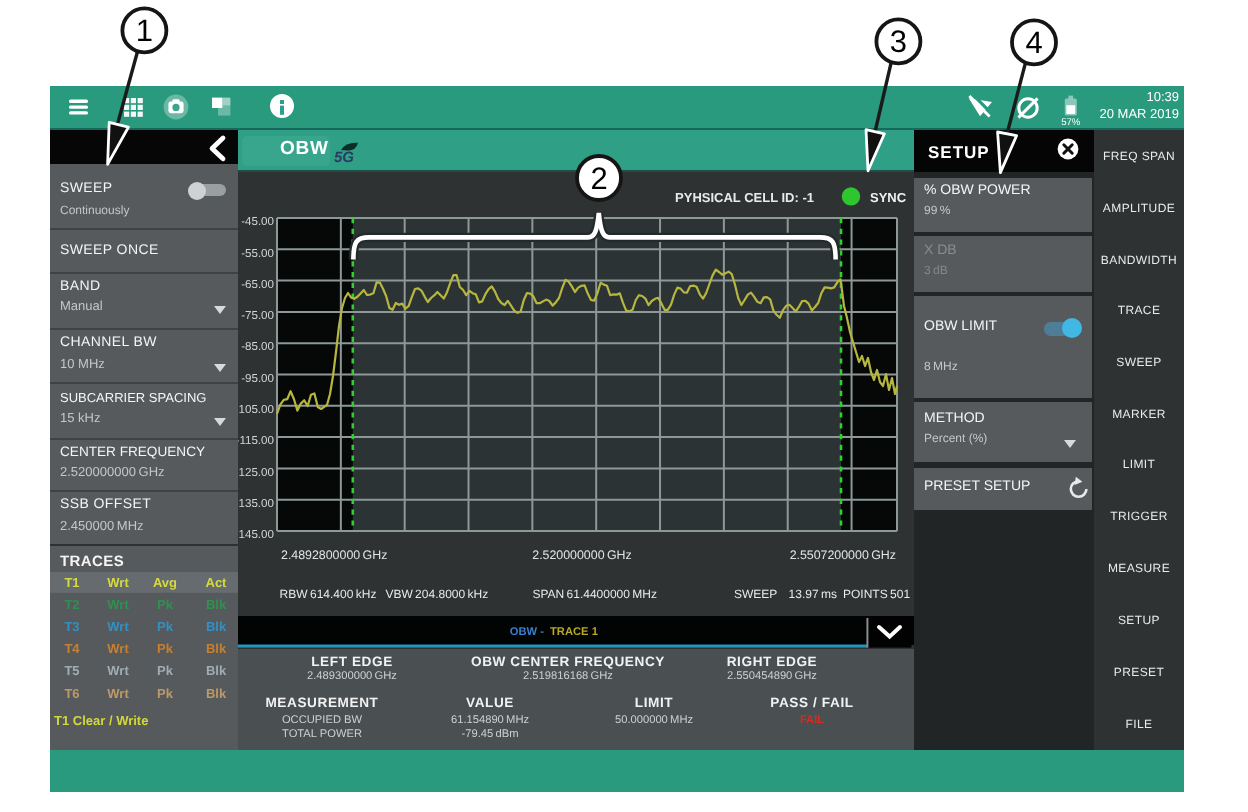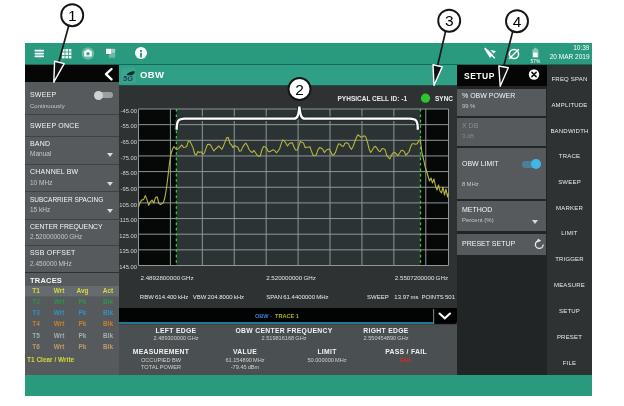--- a/index.html
+++ b/index.html
@@ -1,19 +1,19 @@
 <!DOCTYPE html>
 <html><head>
 <meta charset="utf-8">
 <style>
 * { margin:0; padding:0; box-sizing:border-box; }
 html,body { width:624px; height:406px; background:#fff; font-family:"Liberation Sans", sans-serif; overflow:hidden; }
 #page { position:relative; width:624px; height:406px; background:#fff; }
 #screen { position:absolute; left:25px; top:43px; width:567px; height:353px; background:#2f3233; overflow:hidden; }
-.abs { position:absolute; }
+.abs { position:absolute;padding-left:44px; }
 
 #topbar { position:absolute; left:0; top:0; width:567px; height:21.5px; background:#2a9a7f; border-bottom:1.5px solid #14695a; }
 
 #lp-head { position:absolute; left:0; top:21.5px; width:94px; height:17.5px; background:#060606; z-index:2; }
 #obw-bar { position:absolute; left:94px; top:21.5px; width:338px; height:21.5px; background:#2f9f85; border-bottom:1.5px solid #1d4f48; z-index:2; }
 #bottombar { position:absolute; left:0; top:331.5px; width:567px; height:21.5px; background:#2a9a7f; }
 
 #leftpanel { position:absolute; left:0; top:39px; width:94px; height:337px; background:#565a5d;text-align:right; }
 .lp-item { position:absolute; left:0; width:94px; border-top:1px solid #3e4245; }
 .lp-label { position:absolute; left:5px; color:#f4f5f5; font-size:7px; letter-spacing:.2px; white-space:nowrap; }

